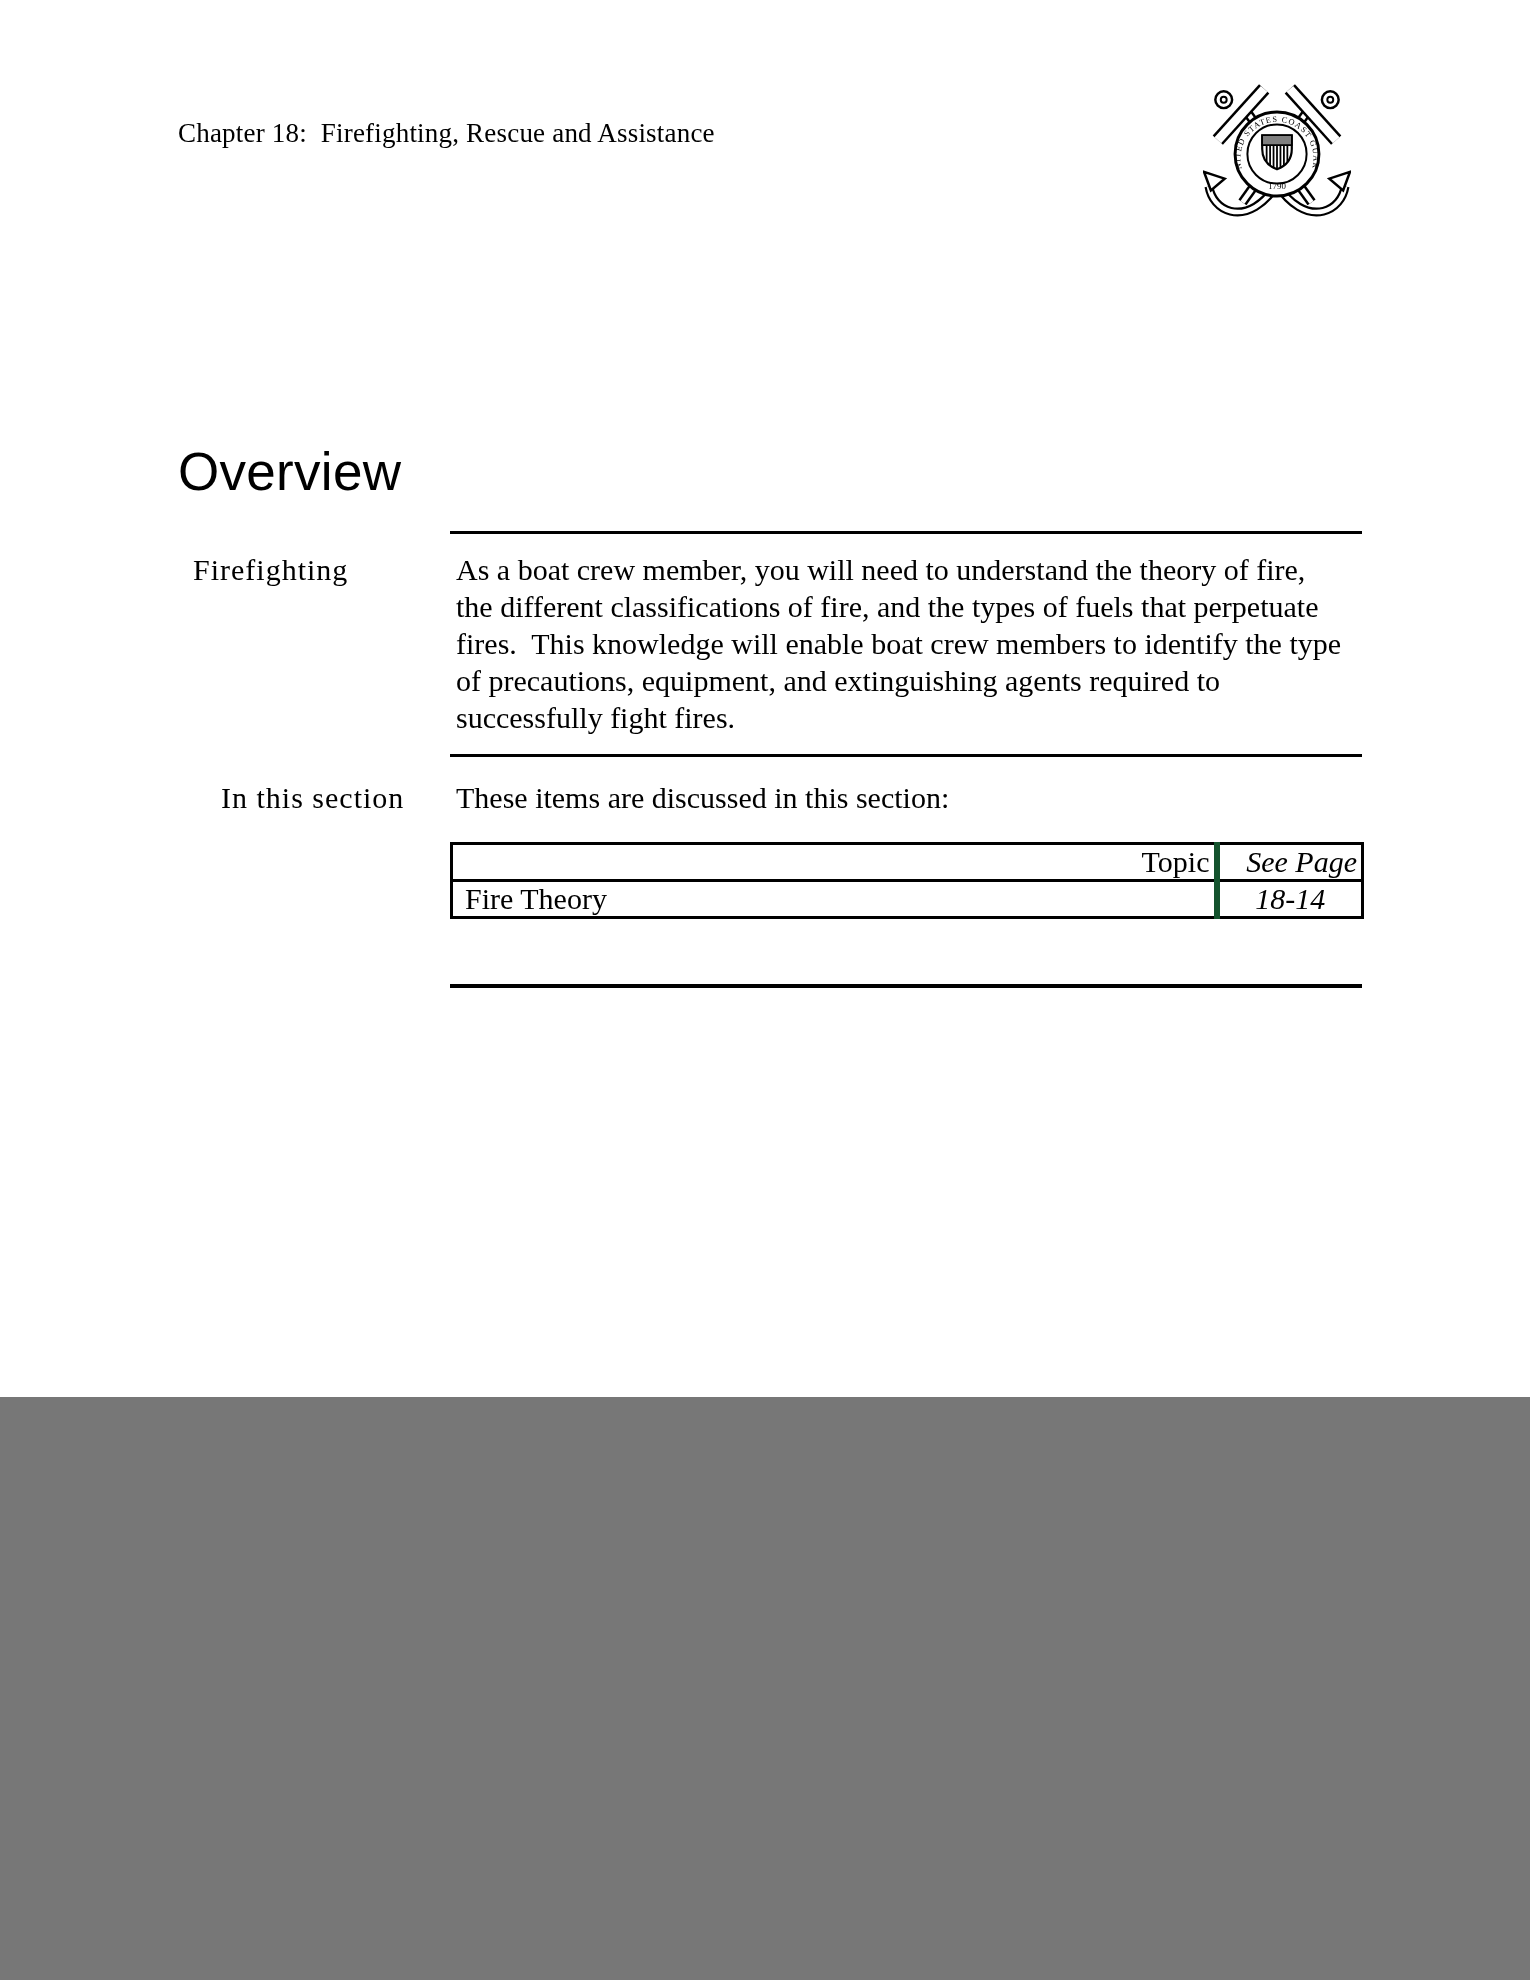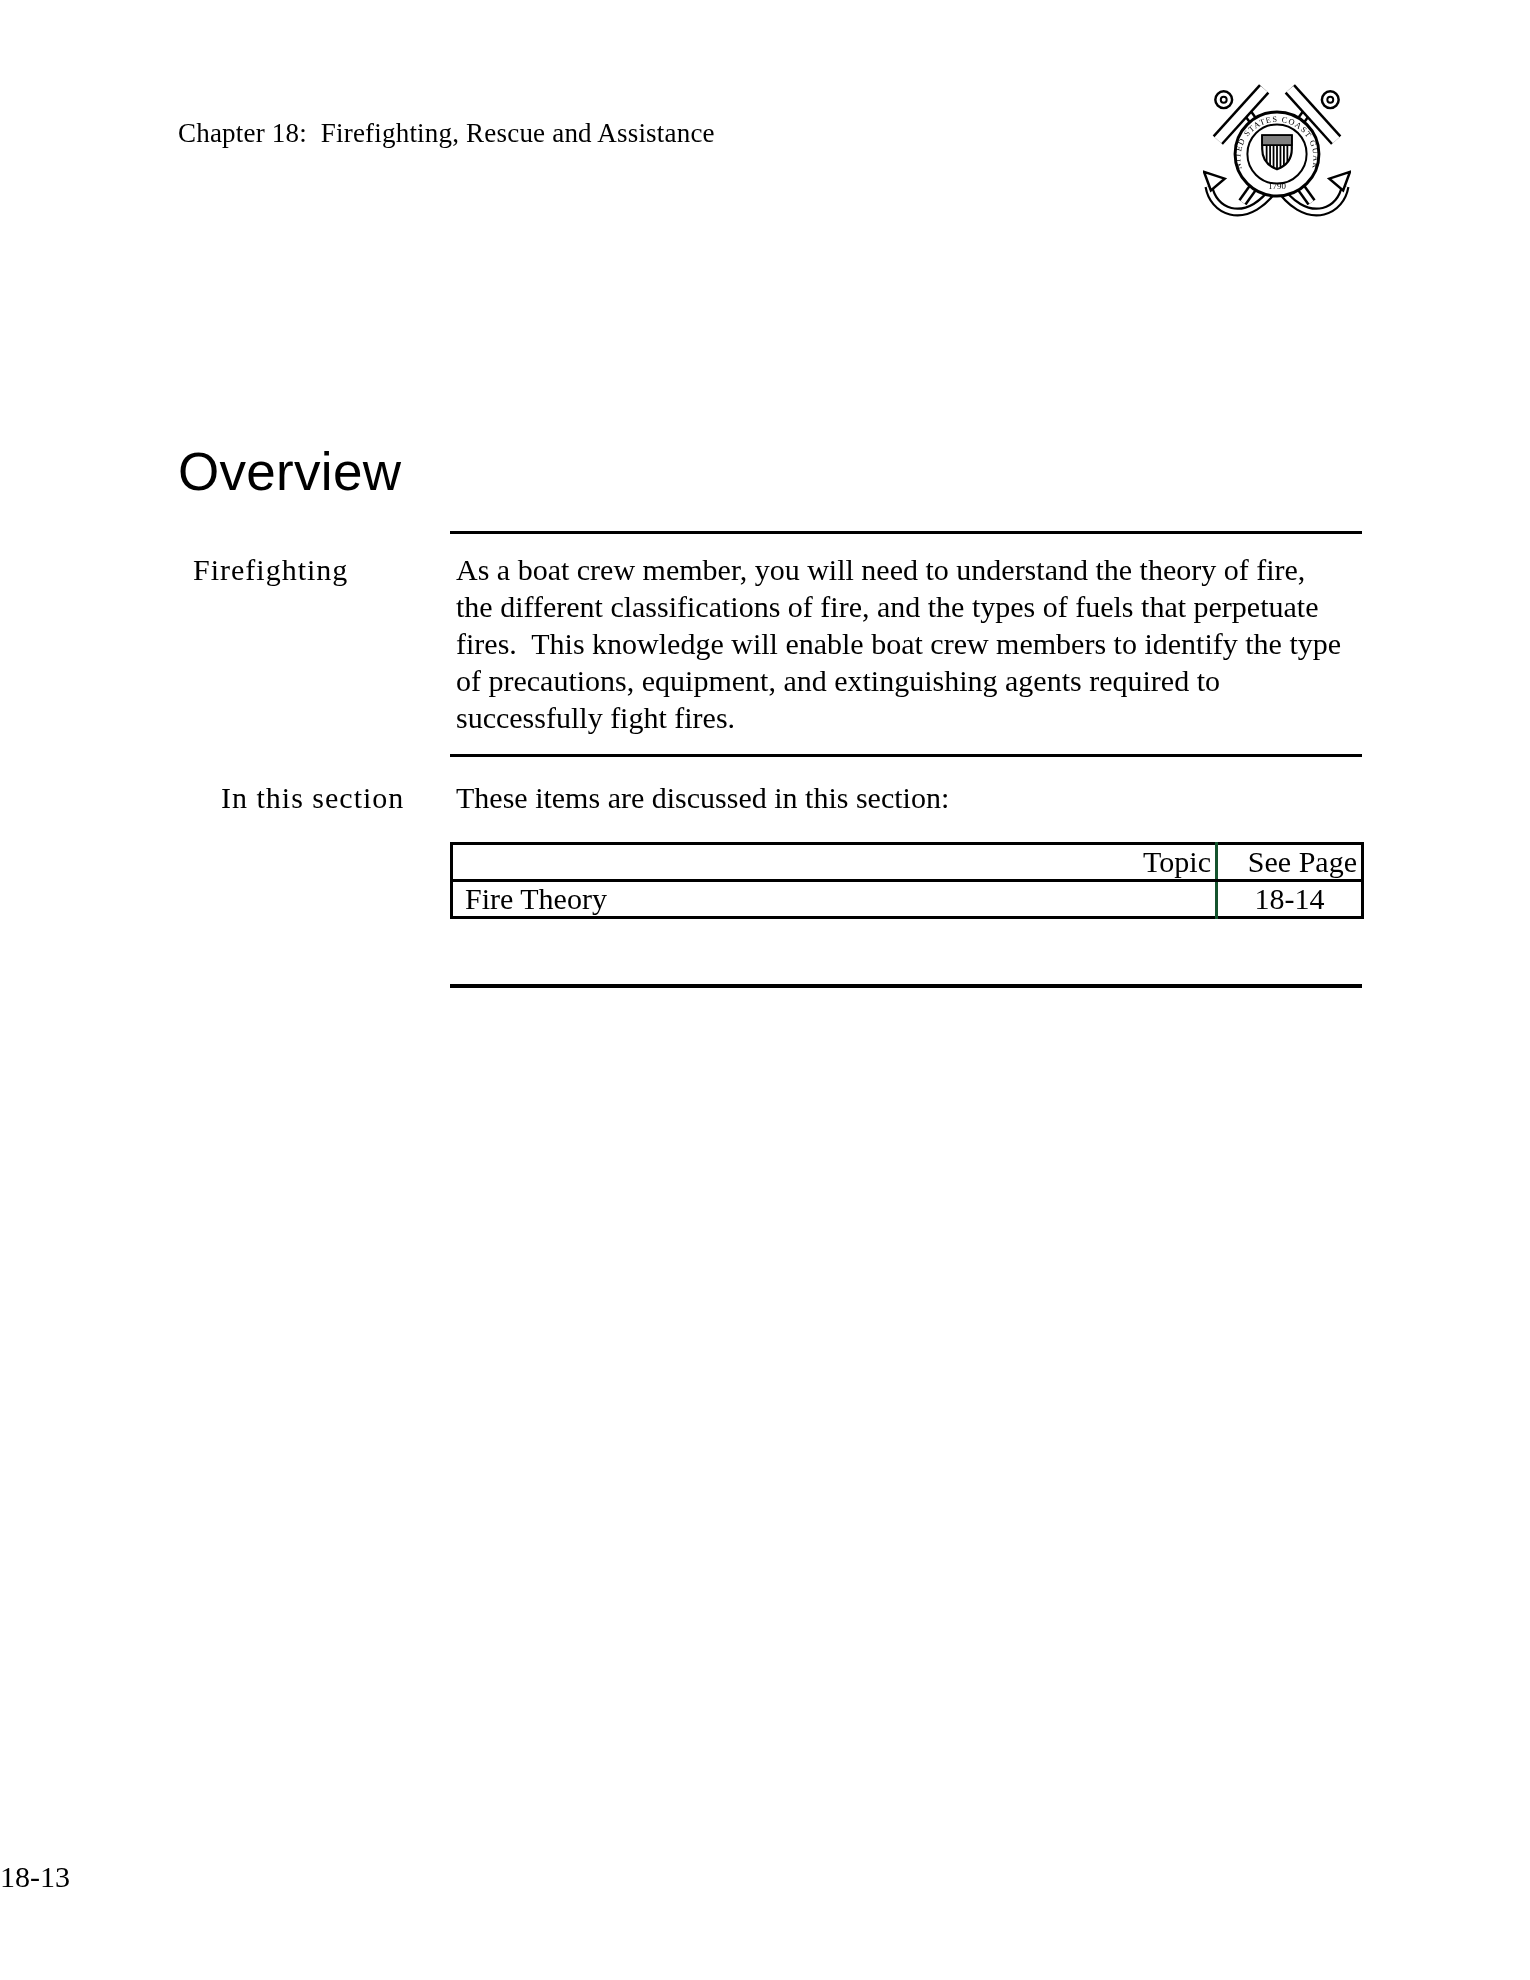--- a/index.html
+++ b/index.html
@@ -1,18 +1,18 @@
 <!DOCTYPE html>
 <html><head>
 <meta charset="utf-8">
 <style>
   html,body{margin:0;padding:0;background:#777;}
   .page{
     position:relative;
-    width:1530px;height:1980px;
+    width:1530px;height:1397px;
     background:#ffffff;
     margin:0 auto;
     font-family:"Liberation Serif","DejaVu Serif",serif;
     color:#000;
     overflow:hidden;
   }
   .chapter-header{
     position:absolute;left:178px;top:118px;
     font-size:27px;white-space:pre;letter-spacing:0.2px;
   }
@@ -62,21 +62,21 @@
   table.topics th{
     font-weight:normal;text-align:right;
     border-bottom:3px solid #000;
     height:33px;padding:0 4px;
   }
   table.topics td{
     height:33px;padding:0 4px;vertical-align:middle;
   }
   table.topics td.topic-cell{text-align:left;padding-left:12px;}
   table.topics td.page-cell{text-align:center;}
-  table.topics .col-sep{border-left:3px solid #14532d;}
+  table.topics .col-sep{border-left:6px solid #14532d;font-style:italic;}
   table.topics tr.r2 td{border-top:2px solid #000;}
   .page-number{
     position:absolute;left:0;top:1860px;width:1484px;
     text-align:left;font-size:30px;
   }
   svg text{font-family:"Liberation Serif","DejaVu Serif",serif;}
 </style>
 </head>
 <body>
 

